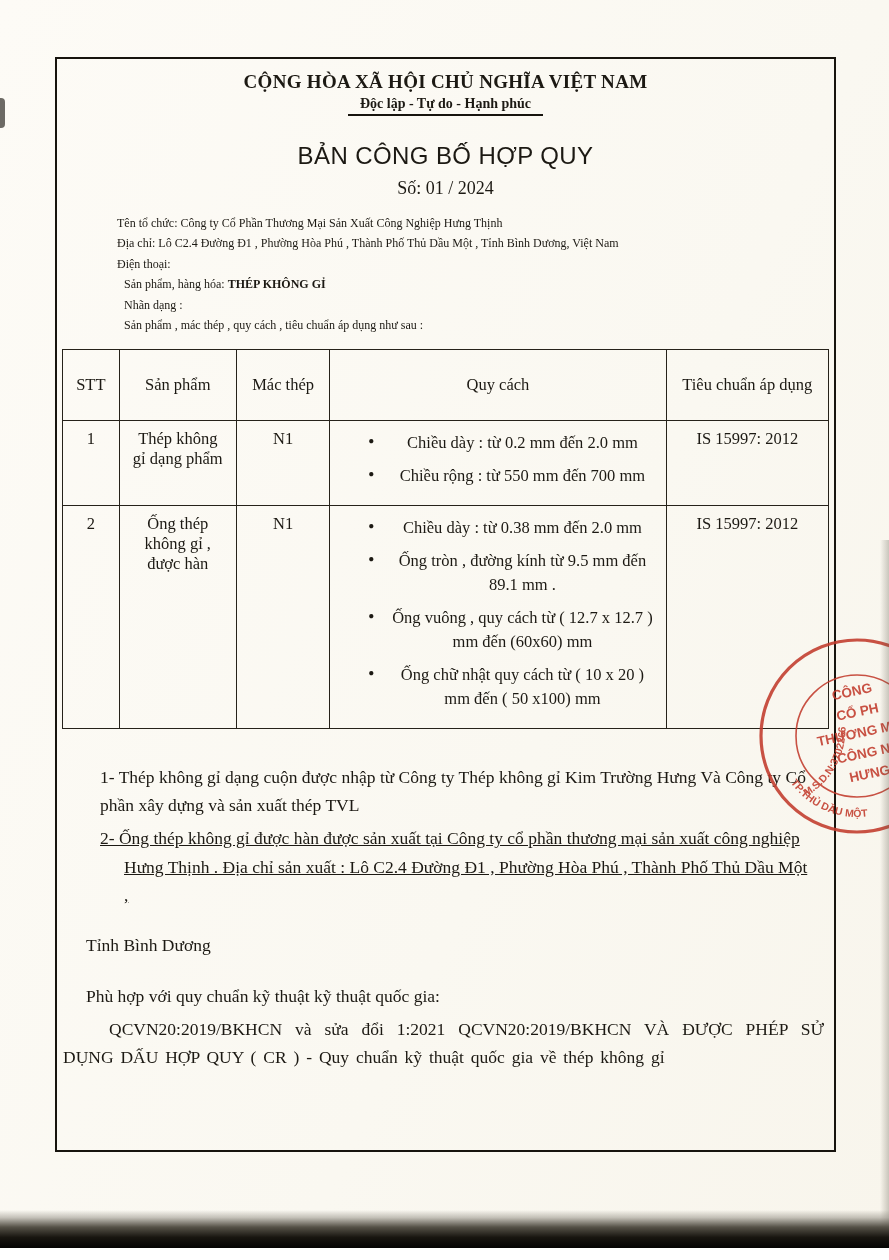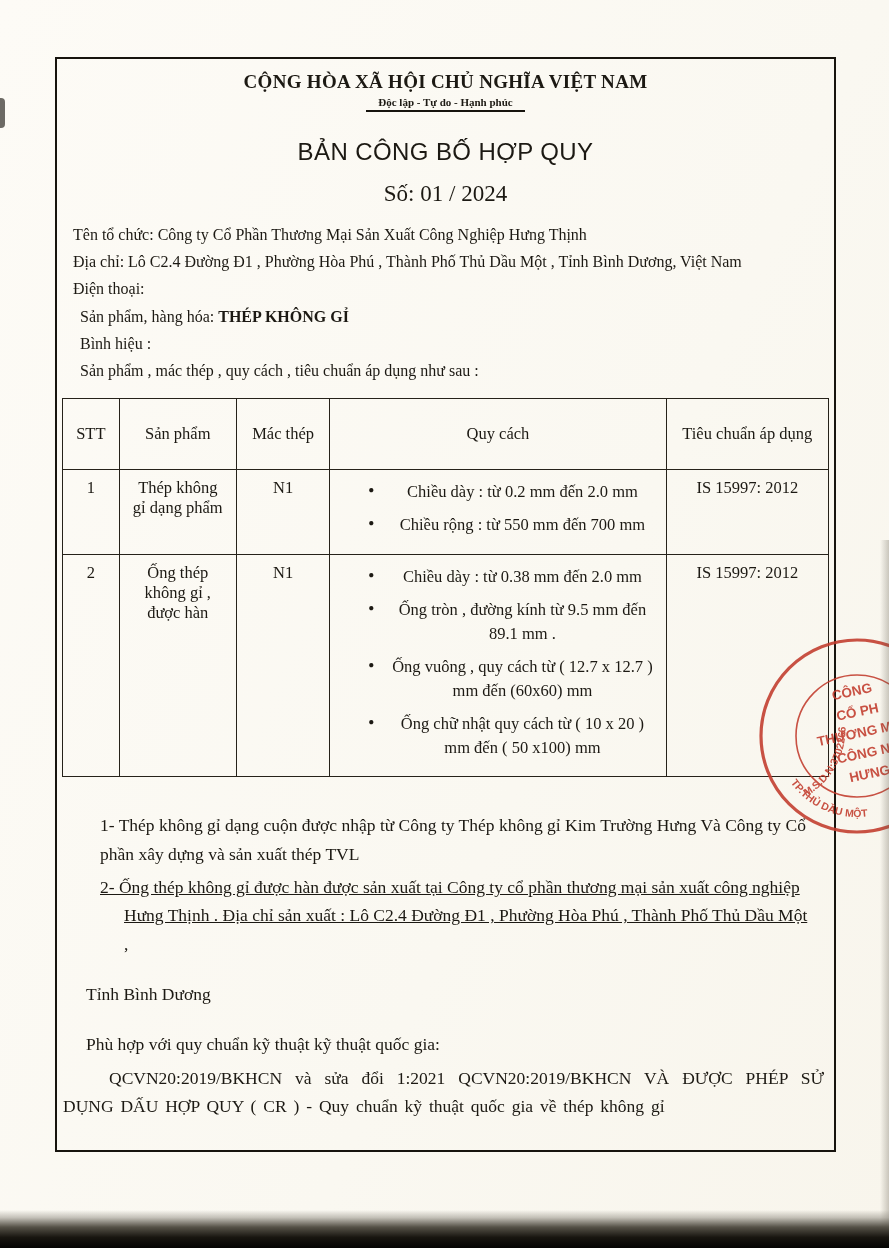--- a/index.html
+++ b/index.html
@@ -14,25 +14,25 @@
   .frame{
     position:absolute;left:55px;top:57px;
     width:781px;height:1095px;
     border:2px solid #17140e;
     box-sizing:border-box;
     padding:12px 16px 0 16px;
   }
   p{margin:0;}
   .c{text-align:center;}
   .hdr1{font-weight:bold;font-size:19px;letter-spacing:.3px;}
-  .hdr2{font-weight:bold;font-size:11px;margin-top:3px;}
+  .hdr2{font-weight:bold;font-size:14px;margin-top:3px;}
   .hdr2 .u{display:inline-block;border-bottom:2px solid #17140e;padding:0 12px 2px 12px;}
   .title{font-family:"Liberation Sans",sans-serif;font-weight:normal;font-size:24px;letter-spacing:.4px;margin-top:26px;}
-  .num{font-size:23px;margin-top:15px;}
-  .body-block{margin-top:14px;font-size:16px;line-height:1.7;}
+  .num{font-size:18px;margin-top:8px;}
+  .body-block{margin-top:14px;font-size:12px;line-height:1.7;margin-left:44px;}
   .ind{margin-left:7px;}
   .bold{font-weight:bold;}
   table{
     border-collapse:collapse;
     width:calc(100% + 22px);
     margin:14px -11px 0 -11px;
     font-size:16.5px;
   }
   th,td{
     border:1.5px solid #26221a;
@@ -84,21 +84,21 @@
     <p class="c hdr2"><span class="u">Độc lập - Tự do - Hạnh phúc</span></p>
 
     <p class="c title">BẢN CÔNG BỐ HỢP QUY</p>
     <p class="c num">Số: 01 / 2024</p>
 
     <div class="body-block">
       <p>Tên tổ chức: Công ty Cổ Phần Thương Mại Sản Xuất Công Nghiệp Hưng Thịnh</p>
       <p>Địa chỉ: Lô C2.4 Đường Đ1 , Phường Hòa Phú , Thành Phố Thủ Dầu Một , Tỉnh Bình Dương, Việt Nam</p>
       <p>Điện thoại:</p>
       <p class="ind"><span>Sản phẩm, hàng hóa: </span><span class="bold">THÉP KHÔNG GỈ</span></p>
-      <p class="ind">Bình hiệu :</p>
+      <p class="ind">Nhãn dạng :</p>
       <p class="ind">Sản phẩm , mác thép , quy cách , tiêu chuẩn áp dụng như sau :</p>
     </div>
 
     <table>
       <colgroup>
         <col style="width:7.4%">
           <col style="width:15.3%">
           <col style="width:12.2%">
           <col style="width:43.9%">
           <col style="width:21.2%">

